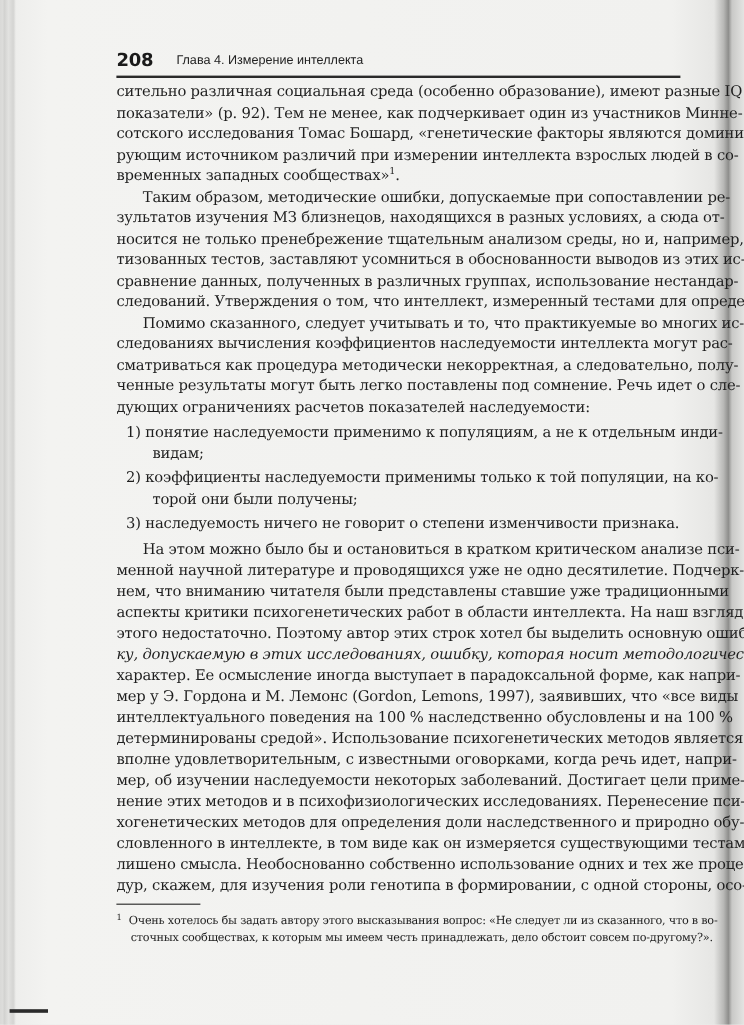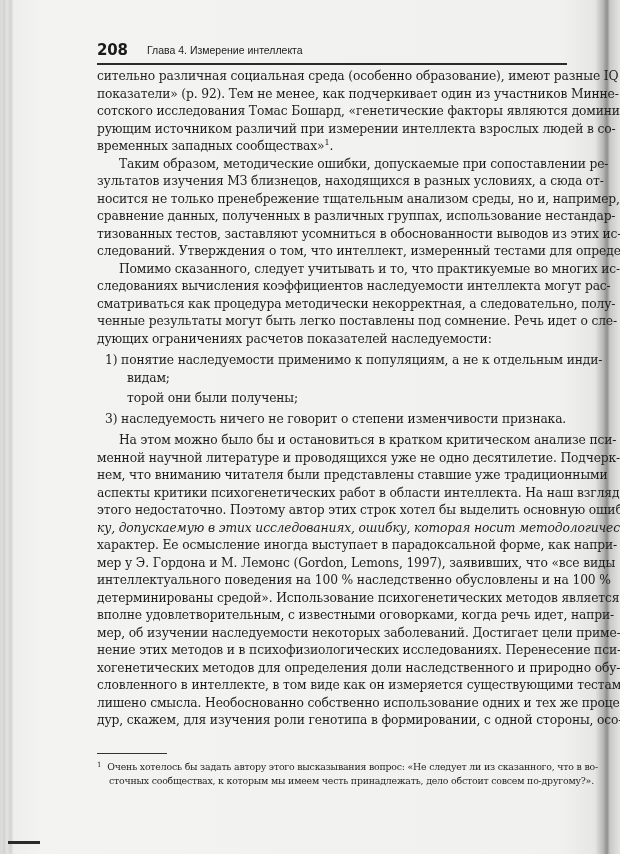--- a/index.html
+++ b/index.html
@@ -65,42 +65,43 @@
       <div class="line">показатели» (p. 92). Тем не менее, как подчеркивает один из участников Минне-</div>
       <div class="line">сотского исследования Томас Бошард, «генетические факторы являются домини-</div>
       <div class="line">рующим источником различий при измерении интеллекта взрослых людей в со-</div>
       <div class="line last"><span>временных западных сообществах»</span><sup>1</sup><span>.</span></div>
     </div>
 
     <div>
       <div class="line indent">Таким образом, методические ошибки, допускаемые при сопоставлении ре-</div>
       <div class="line">зультатов изучения МЗ близнецов, находящихся в разных условиях, а сюда от-</div>
       <div class="line">носится не только пренебрежение тщательным анализом среды, но и, например,</div>
+      <div class="line">тизованных тестов, заставляют усомниться в обоснованности выводов из этих ис-</div>
       <div class="line">сравнение данных, полученных в различных группах, использование нестандар-</div>
-      <div class="line">тизованных тестов, заставляют усомниться в обоснованности выводов из этих ис-</div>
       <div class="line">следований. Утверждения о том, что интеллект, измеренный тестами для опреде-</div>
     </div>
 
     <div>
       <div class="line indent">Помимо сказанного, следует учитывать и то, что практикуемые во многих ис-</div>
       <div class="line">следованиях вычисления коэффициентов наследуемости интеллекта могут рас-</div>
       <div class="line">сматриваться как процедура методически некорректная, а следовательно, полу-</div>
       <div class="line">ченные результаты могут быть легко поставлены под сомнение. Речь идет о сле-</div>
       <div class="line last">дующих ограничениях расчетов показателей наследуемости:</div>
     </div>
 
     <div class="gap"></div>
 
     <div>
       <div>
         <div class="line item"><span>1)</span> <span>понятие наследуемости применимо к популяциям, а не к отдельным инди-</span></div>
         <div class="line item-cont last">видам;</div>
       </div>
       <div class="gap-sm"></div>
       <div>
+        <div class="line item"><span>2)</span> <span>коэффициенты наследуемости применимы только к той популяции, на ко-</span></div>
         <div class="line item-cont last">торой они были получены;</div>
       </div>
       <div class="gap-sm"></div>
       <div>
         <div class="line item last"><span>3)</span> <span>наследуемость ничего не говорит о степени изменчивости признака.</span></div>
       </div>
     </div>
 
     <div class="gap"></div>
 

